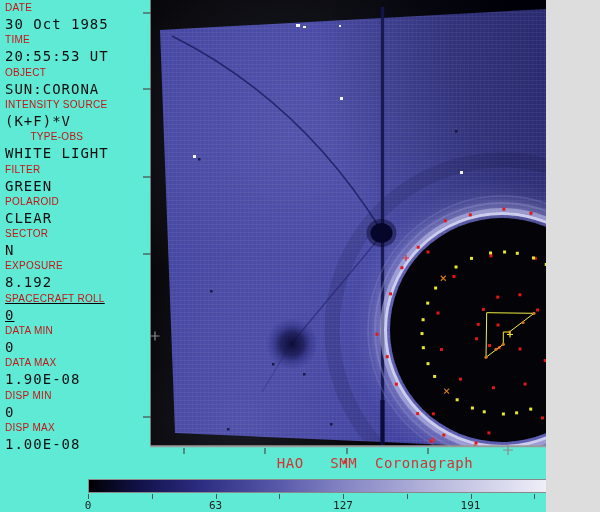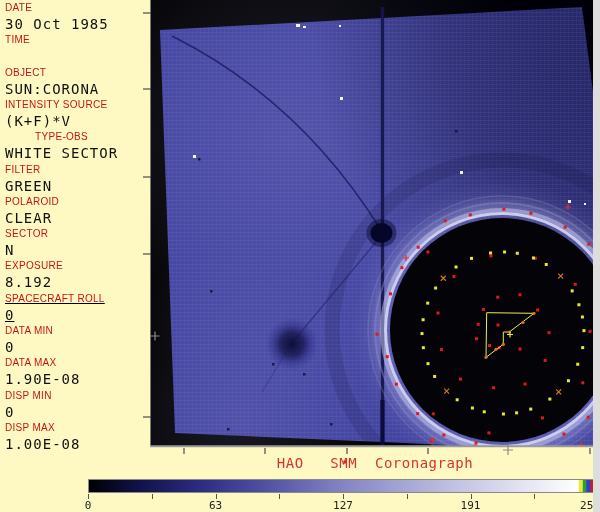--- a/index.html
+++ b/index.html
@@ -1,16 +1,16 @@
 <!DOCTYPE html>
 <html><head>
 <meta charset="utf-8">
 <style>
   html,body{margin:0;padding:0;background:#dddddd;}
-  #app{position:relative;width:593px;height:512px;background:#fef9c3;overflow:hidden;
+  #app{position:relative;width:546px;height:512px;background:#5eead4;overflow:hidden;
        font-family:"Liberation Sans",sans-serif;}
   
   #sidebar{position:absolute;left:0;top:0;width:150px;height:460px;}
   .field{position:absolute;left:5px;white-space:pre;}
   .flabel{font-size:10px;line-height:10px;letter-spacing:.3px;color:#c41414;
           font-family:"Liberation Sans",sans-serif;}
   .fvalue{font-size:14px;line-height:15px;letter-spacing:1px;color:#101010;margin-top:4px;
           font-family:"DejaVu Sans Mono",monospace;}
   
   #frame{position:absolute;left:150px;top:0;width:450px;height:447px;background:#000;}
@@ -25,24 +25,24 @@
   .cblabel{position:absolute;transform:translateX(-50%);font-family:"DejaVu Sans Mono",monospace;
            font-size:11px;line-height:11px;}
 </style>
 </head>
 <body>
 
 <div id="app">
 
   <div id="sidebar">
       <div class="field" style="top: 3px;"><div class="flabel">DATE</div><div class="fvalue">30 Oct 1985</div></div>
-      <div class="field" style="top: 35.3px;"><div class="flabel">TIME</div></div>
+      <div class="field" style="top: 35.3px;"><div class="flabel">TIME</div><div class="fvalue">20:55:53 UT</div></div>
       <div class="field" style="top: 67.6px;"><div class="flabel">OBJECT</div><div class="fvalue">SUN:CORONA</div></div>
       <div class="field" style="top: 99.9px;"><div class="flabel">INTENSITY SOURCE</div><div class="fvalue">(K+F)*V</div></div>
-      <div class="field" style="top: 132.2px; text-align: center;"><div class="flabel">TYPE-OBS</div><div class="fvalue">WHITE SECTOR</div></div>
+      <div class="field" style="top: 132.2px; text-align: center;"><div class="flabel">TYPE-OBS</div><div class="fvalue">WHITE LIGHT</div></div>
       <div class="field" style="top: 164.5px;"><div class="flabel">FILTER</div><div class="fvalue">GREEN</div></div>
       <div class="field" style="top: 196.8px;"><div class="flabel">POLAROID</div><div class="fvalue">CLEAR</div></div>
       <div class="field" style="top: 229.1px;"><div class="flabel">SECTOR</div><div class="fvalue">N</div></div>
       <div class="field" style="top: 261.4px;"><div class="flabel">EXPOSURE</div><div class="fvalue">8.192</div></div>
       <div class="field" style="top: 293.7px; text-decoration: underline;"><div class="flabel">SPACECRAFT ROLL</div><div class="fvalue">0</div></div>
       <div class="field" style="top: 326px;"><div class="flabel">DATA MIN</div><div class="fvalue">0</div></div>
       <div class="field" style="top: 358.3px;"><div class="flabel">DATA MAX</div><div class="fvalue">1.90E-08</div></div>
       <div class="field" style="top: 390.6px;"><div class="flabel">DISP MIN</div><div class="fvalue">0</div></div>
       <div class="field" style="top: 422.9px;"><div class="flabel">DISP MAX</div><div class="fvalue">1.00E-08</div></div>
     </div>

